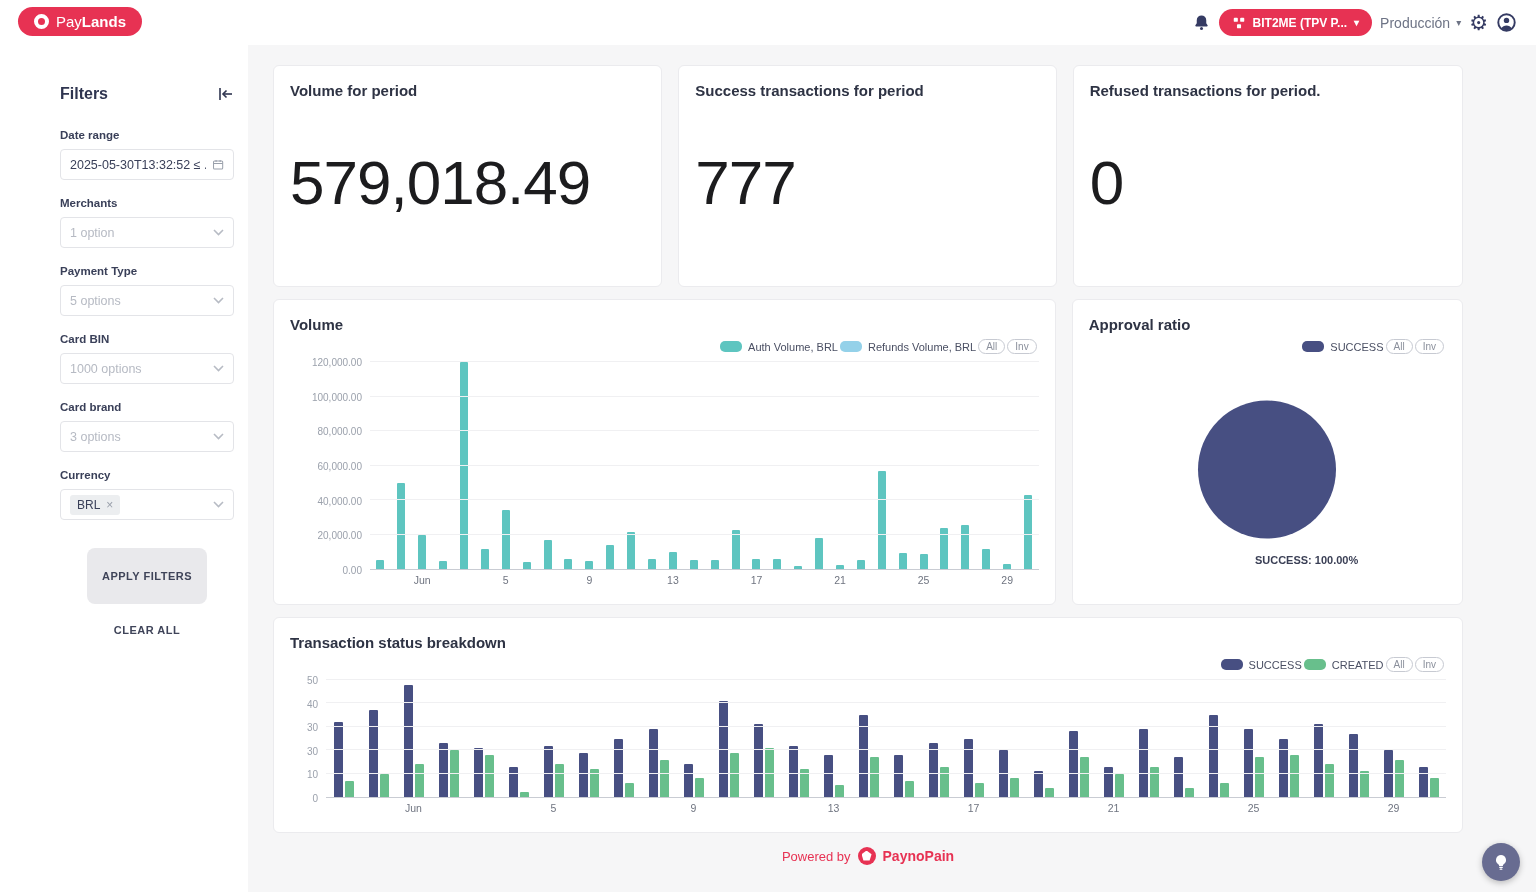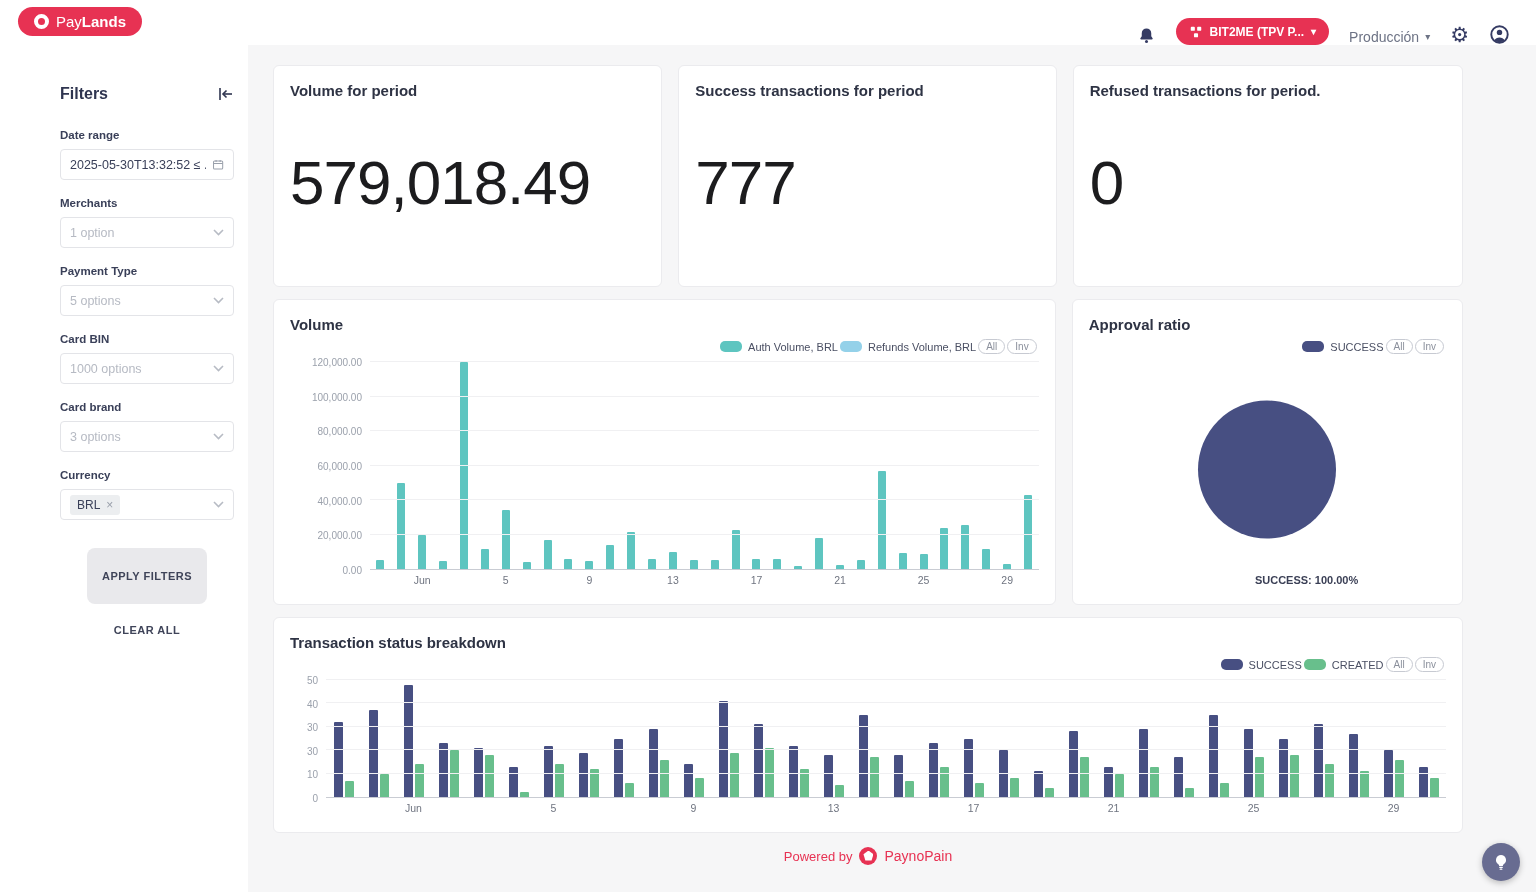--- a/index.html
+++ b/index.html
@@ -13,21 +13,21 @@
   .brand-ring { width:15px; height:15px; border:4px solid #fff; border-radius:50%; margin-right:7px; }
   .brand-pay { font-size:15px; font-weight:500; }
   .brand-lands { font-size:15px; font-weight:800; }
   .tabs { display:flex; align-items:stretch; margin-left:58px; }
   .tab { position:relative; display:flex; align-items:center; padding:0 18px; font-size:12.5px;
     letter-spacing:.4px; font-weight:700; color:#707689; cursor:pointer; white-space:nowrap; }
   .tab.active { color:#363c60; }
   .tab.active::after { content:""; position:absolute; left:12px; right:12px; bottom:0; height:3px; background:#e73253; }
   .tab.boxed { background:#e7e8ec; }
   .nav-more { display:flex; align-items:center; padding:0 12px; color:#6d7385; font-size:16px; cursor:pointer; border-left:1px solid #eceace00; }
-  .nav-right { margin-left:auto; display:flex; align-items:flex-end; gap:20px; padding-right:26px; }
+  .nav-right { margin-left:auto; display:flex; align-items:center; gap:8px; padding-right:19px; }
   .icon-btn { display:flex; align-items:center; justify-content:center; cursor:pointer; color:#353b63; }
   .merchant-pill { display:flex; align-items:center; gap:7px; background:#e73253; color:#fff;
     border-radius:15px; height:27px; padding:0 13px; font-size:12px; font-weight:700; cursor:pointer; }
   .env { display:flex; align-items:center; gap:6px; color:#6d7385; font-size:14px; cursor:pointer; }
   .caret { font-size:10px; line-height:1; }
   .gear-glyph { font-size:21px; line-height:1; }
 
   
   .shell { display:flex; height:847px; }
   .sidebar { width:248px; background:#fff; padding:40px 14px 0 60px; flex-shrink:0; }
@@ -79,30 +79,30 @@
   .bars { position:absolute; left:0; right:0; top:0; bottom:0; display:flex; align-items:flex-end; }
   .slot { flex:1; display:flex; align-items:flex-end; justify-content:center; gap:2px; height:100%; }
   .bar { border-radius:1px 1px 0 0; }
   .xaxis { grid-column:2; display:flex; }
   .xlab { flex:1; text-align:center; font-size:10.5px; color:#6f7480; padding-top:4px; white-space:nowrap; }
 
   
   .pie-wrap { flex:1; position:relative; }
   .pie { position:absolute; left:50%; top:50%; transform:translate(-50%,-54%); width:138px; height:138px;
     border-radius:50%; background:#474f82; }
-  .pie-label { position:absolute; left:50%; bottom:2px; transform:translateX(-12%); font-size:11px;
+  .pie-label { position:absolute; left:50%; bottom:22px; transform:translateX(-12%); font-size:11px;
     font-weight:700; color:#3a3f55; white-space:nowrap;text-align:center; }
 
   
   .footer { display:flex; align-items:center; justify-content:center; gap:7px; padding:14px 0 0 0; }
   .powered { color:#e73253; font-size:13px; }
   .pp-logo { width:18px; height:18px; border-radius:50%; background:#e73253; position:relative; }
   .pp-logo::after { content:""; position:absolute; left:4px; top:3.5px; width:10px; height:10px; background:#fff;
     clip-path:polygon(50% 0%, 100% 38%, 81% 100%, 19% 100%, 0% 38%); }
-  .pp-name { color:#e73253; font-size:14px; font-weight:400; }
+  .pp-name { color:#e73253; font-size:14px; font-weight:700; }
 
   .fab { position:absolute; right:16px; bottom:11px; width:38px; height:38px; border-radius:50%;
     background:#686c91; box-shadow:0 2px 6px rgba(0,0,0,.25); display:flex; align-items:center;
     justify-content:center; cursor:pointer; z-index:9; }
 </style>
 </head>
 <body>
 
 <div class="navbar">
   <div class="brand">

